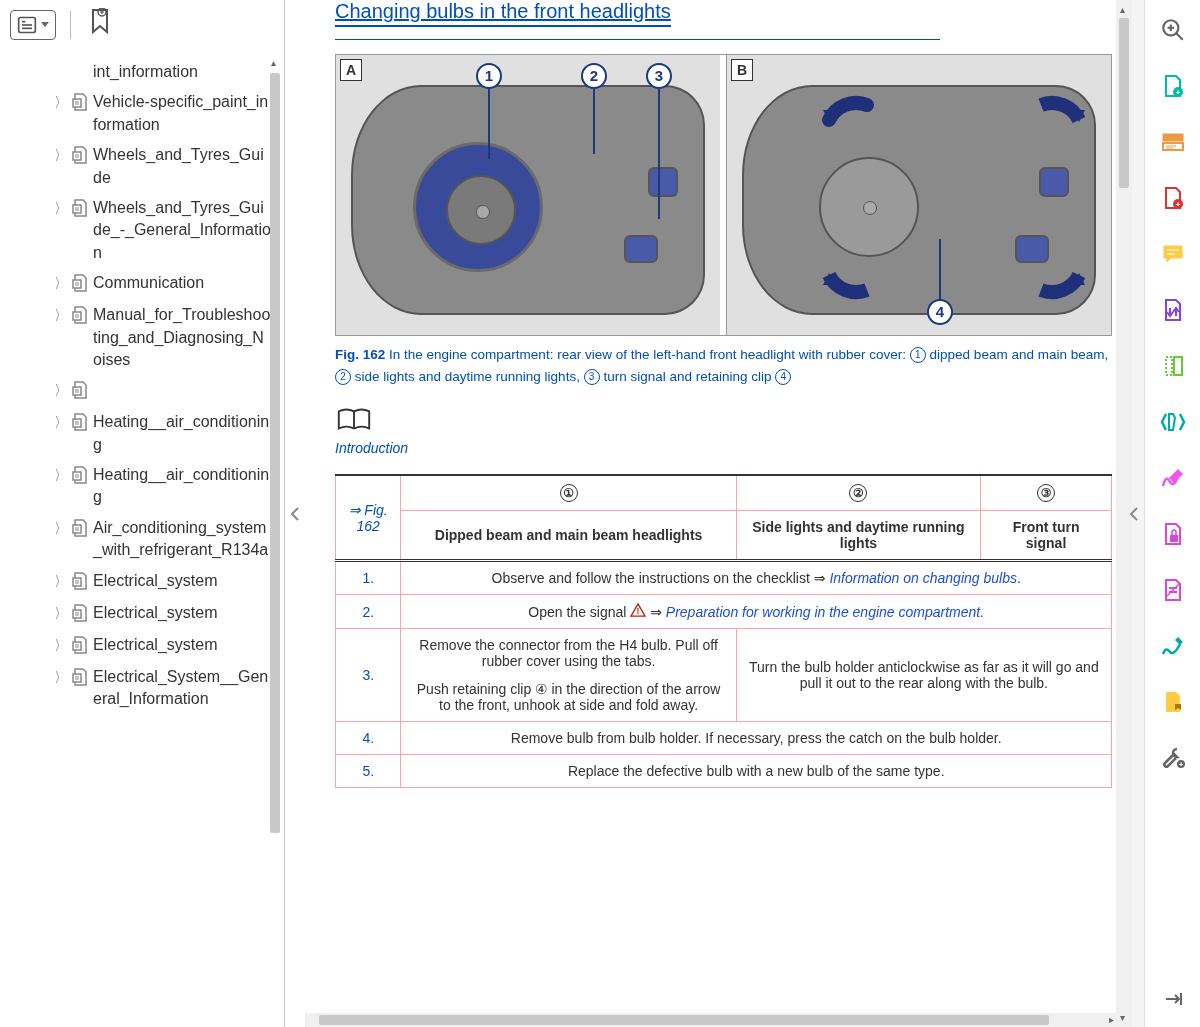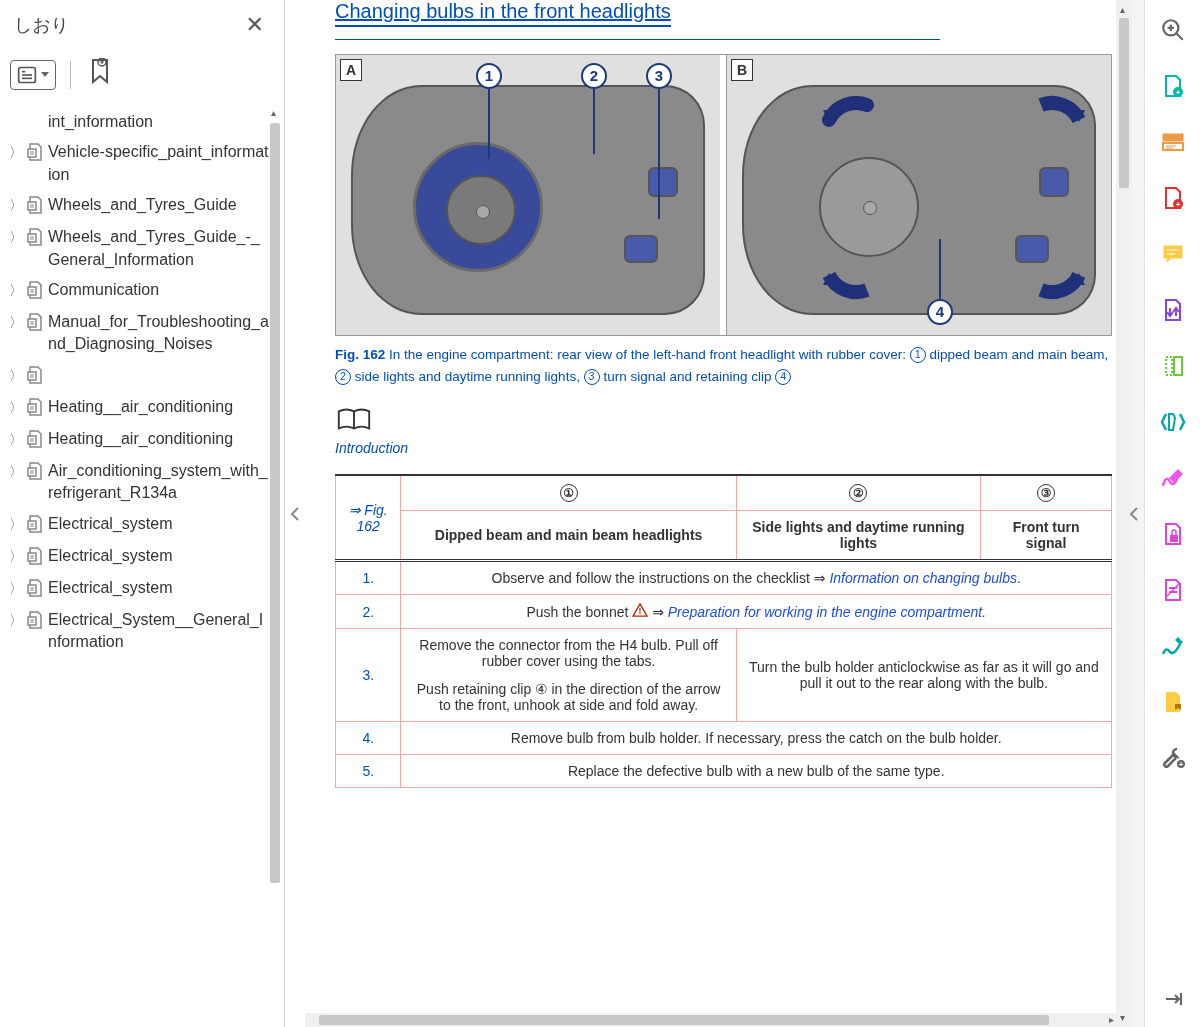--- a/index.html
+++ b/index.html
@@ -10,21 +10,21 @@
   .sidebar { width: 285px; border-right: 1px solid #ccc; display: flex; flex-direction: column; position: relative; background:#fff;}
   .sidebar-header { display: flex; align-items: center; justify-content: space-between; padding: 8px 14px; }
   .sidebar-title { font-size: 18px; color: #444; }
   .close-btn { font-size: 22px; color: #555; cursor: pointer; padding: 4px 6px; }
   .sidebar-toolbar { display: flex; align-items: center; gap: 14px; padding: 6px 10px 10px 10px; }
   .btn-outline { display:flex; align-items:center; gap:4px; border:1.5px solid #666; border-radius:4px; padding:4px 6px; cursor:pointer;}
   .btn-outline svg { width:20px; height:20px; }
   .caret-down { width:0;height:0;border-left:4px solid transparent;border-right:4px solid transparent;border-top:5px solid #666;}
   .divider-v { width:1px; height:28px; background:#bbb; }
   .ribbon-icon { cursor:pointer; padding:2px;}
-  .tree-wrap { flex:1; overflow:hidden; position:relative; }
+  .tree-wrap { flex:1; overflow:hidden; position:relative;margin-left:45px; }
   .tree { padding: 4px 4px 4px 4px; overflow-y:auto; height:100%; }
   .tree-item { display:flex; align-items:flex-start; padding: 4px 2px; cursor:pointer; }
   .tree-item .chev { width:20px; text-align:center; color:#666; font-size:14px; padding-top:3px;}
   .tree-item .node-icon { width:22px; flex-shrink:0; padding-top:1px;}
   .tree-item .label { flex:1; font-size:16px; color:#333; line-height:1.4; word-break:break-all; padding-right:6px;}
   .tree-item.first .label { padding-left: 42px; }
   .tree-scrollbar { position:absolute; right:2px; top:0; width:14px; height:100%; }
   .scroll-up-arrow { position:absolute; top:4px; left:3px; font-size:10px; color:#666;}
   .scroll-thumb { position:absolute; top:20px; left:2px; width:10px; height:760px; background:#c8c8c8; border-radius:2px;}
   
@@ -87,24 +87,20 @@
   .hl-bottom { position:absolute; right:45px; bottom:50px; width:34px;height:28px; background:#4a5aaa; border-radius:6px; border:2px solid #555;}
   .arrow-curve { position:absolute; width:60px; height:60px; }
   .arrow-curve svg { width:100%; height:100%;}
 </style>
 </head>
 <body>
 
 <div class="app">
 
   <div class="sidebar">
-    <div class="sidebar-header">
-      <span class="sidebar-title">しおり</span>
-      <span class="close-btn">✕</span>
-    </div>
     <div class="sidebar-toolbar">
       <div class="btn-outline">
         <svg viewBox="0 0 24 24">
             <rect x="2" y="3" width="20" height="18" rx="2" fill="none" stroke="#555" stroke-width="2"></rect>
             <line x1="6" y1="8" x2="10" y2="8" stroke="#555" stroke-width="2"></line>
             <line x1="6" y1="12" x2="18" y2="12" stroke="#555" stroke-width="2"></line>
             <line x1="6" y1="16" x2="18" y2="16" stroke="#555" stroke-width="2"></line>
           </svg>
         <span class="caret-down"></span>
       </div>
@@ -349,21 +345,21 @@
               <th>Front turn signal</th>
             </tr>
           </thead>
           <tbody>
             <tr>
               <td class="step-num">1.</td>
               <td colspan="3"><span>Observe and follow the instructions on the checklist ⇒ </span><span class="link-it">Information on changing bulbs</span><span>.</span></td>
             </tr>
             <tr>
               <td class="step-num">2.</td>
-              <td colspan="3"><span>Push the bonnet </span><span><svg width="16" height="14" viewBox="0 0 18 16">
+              <td colspan="3"><span>Open the signal </span><span><svg width="16" height="14" viewBox="0 0 18 16">
                       <path d="M9 1 L17 15 L1 15 Z" fill="none" stroke="#c02000" stroke-width="1.5"></path>
                       <text x="9" y="13" text-anchor="middle" font-size="10" fill="#c02000" font-weight="bold">!</text>
                     </svg></span><span> ⇒ </span><span class="link-it">Preparation for working in the engine compartment.</span></td>
             </tr>
             <tr>
               <td class="step-num">3.</td>
               <td>
                   <div style="margin-bottom:12px;">Remove the connector from the H4 bulb. Pull off rubber cover using the tabs.</div>
                   <div>Push retaining clip ④ in the direction of the arrow to the front, unhook at side and fold away.</div>
                 </td>

